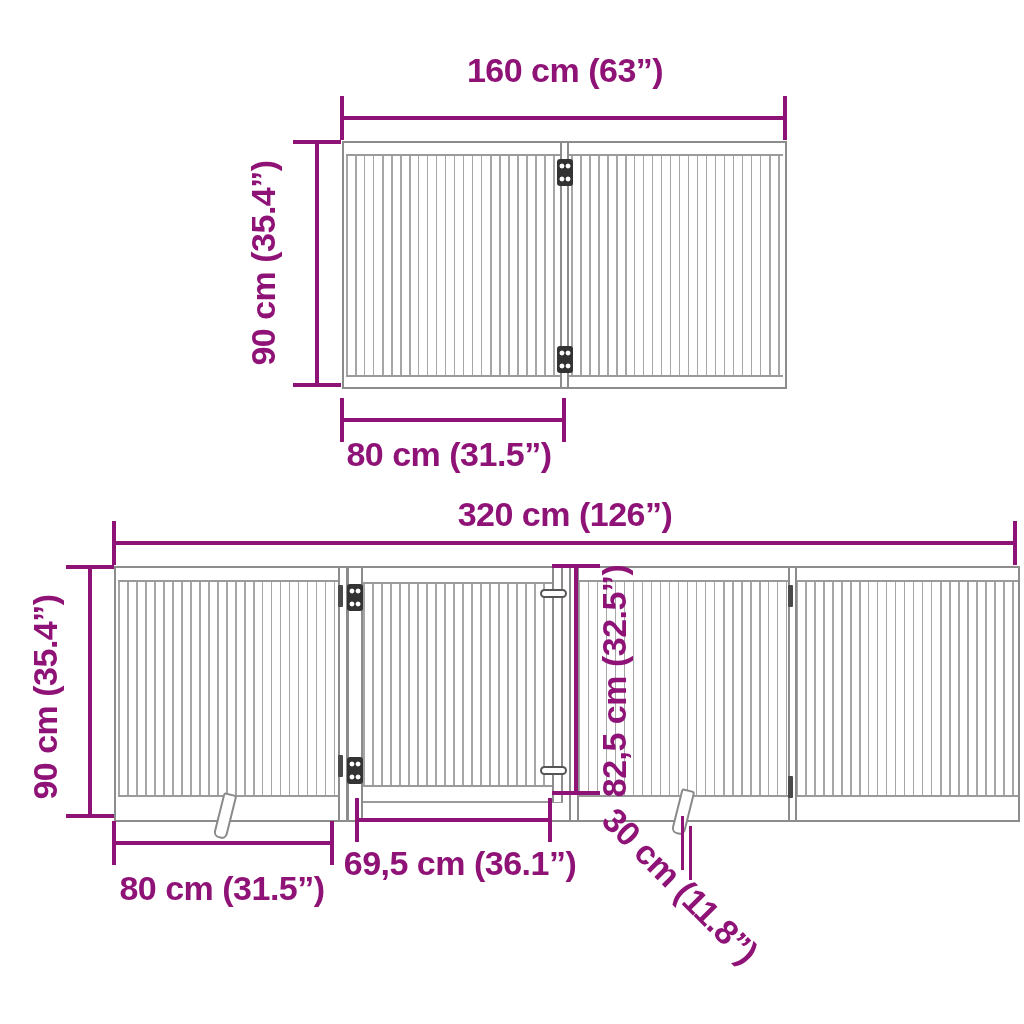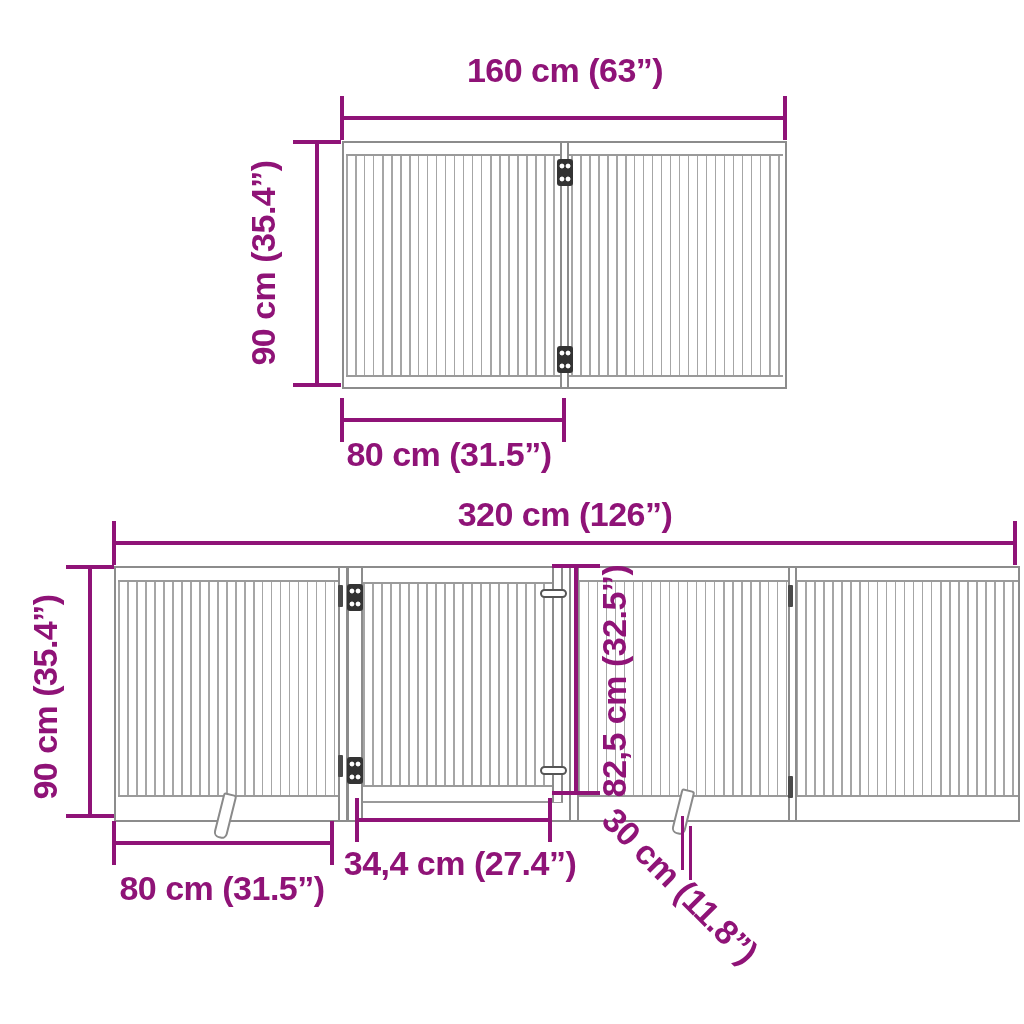--- a/index.html
+++ b/index.html
@@ -122,21 +122,21 @@
     <div class="foot" style="left:664px;top:789px;"></div>
 
     <div class="dim" style="left:102px;top:841px;width:220px;height:4px;"></div>
     <div class="dim" style="left:100px;top:821px;width:4px;height:44px;"></div>
     <div class="dim" style="left:318px;top:821px;width:4px;height:44px;"></div>
     <div class="lbl" style="left:210px;top:888px;">80 cm (31.5”)</div>
 
     <div class="dim" style="left:345px;top:818px;width:194px;height:4px;"></div>
     <div class="dim" style="left:343px;top:798px;width:4px;height:44px;"></div>
     <div class="dim" style="left:536px;top:798px;width:4px;height:44px;"></div>
-    <div class="lbl" style="left:448px;top:863px;">34,4 cm (27.4”)</div>
+    <div class="lbl" style="left:448px;top:863px;">69,5 cm (36.1”)</div>
 
     <div class="dim" style="left:562px;top:566px;width:4px;height:229px;"></div>
     <div class="dim" style="left:540px;top:564px;width:48px;height:4px;"></div>
     <div class="dim" style="left:540px;top:791px;width:48px;height:4px;"></div>
     <div class="lbl rot" style="left:602px;top:681px;">82,5 cm (32.5”)</div>
 
     <div class="dim" style="left:669px;top:816px;width:3px;height:54px;"></div>
     <div class="dim" style="left:677px;top:826px;width:3px;height:54px;"></div>
     <div class="lbl diag" style="left:668px;top:886px;">30 cm (11.8”)</div>
   </div>

